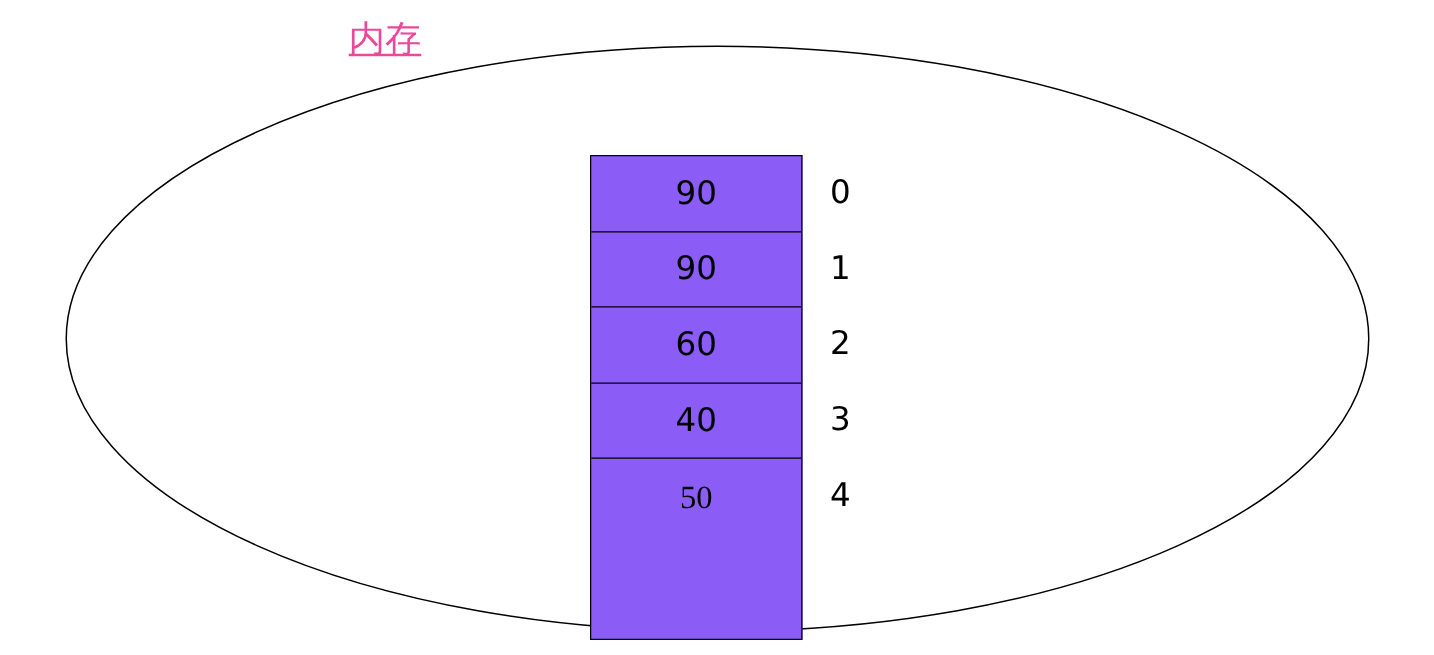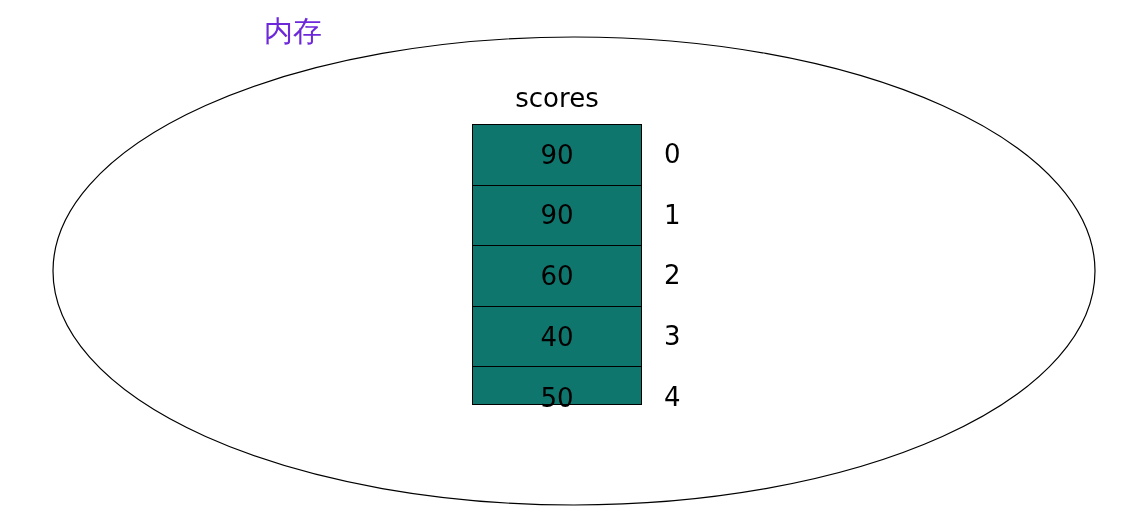--- a/index.html
+++ b/index.html
@@ -28,64 +28,66 @@
     position: absolute;
     left: 0;
     top: 0;
     width: 1147px;
     height: 524px;
     pointer-events: none;
   }
 
   .memory-label {
     position: absolute;
-    left: 264px;
+    left: 279px;
     top: 14px;
     font-size: 29px;
     line-height: 34px;
     white-space: nowrap;
-    color: #6d28d9;
+    color: #ec4899;
+    text-decoration: underline;
   }
 
   .array-name {
     position: absolute;
     left: 472px;
     top: 83px;
     width: 170px;
     text-align: center;
     font-size: 26px;
     line-height: 30px;
     white-space: nowrap;
     color: #000000;
   }
 
   .array-table {
     position: absolute;
     left: 472px;
     top: 124px;
     width: 170px;
-    height: 281px;
+    height: 388px;
     border: 1px solid #000000;
     box-sizing: border-box;
-    background: #0f766e;
+    background: #8b5cf6;
   }
 
   .array-cell {
     position: relative;
     height: 60.6px;
     box-sizing: border-box;
     border-bottom: 1px solid #000000;
     display: flex;
     align-items: center;
     justify-content: center;
     font-size: 26px;
     color: #000000;
   }
   .array-cell:last-child {
     border-bottom: none;
+    font-family: Liberation Serif, serif;
   }
 
   .index-column {
     position: absolute;
     left: 642px;
     top: 124px;
     width: 80px;
     height: 303px;
   }
 
@@ -104,21 +106,20 @@
 <body>
 
 <div id="canvas">
 
   <svg class="memory-ellipse-svg" viewBox="0 0 1147 524">
     <ellipse cx="574" cy="271" rx="521" ry="234" fill="none" stroke="#000000" stroke-width="1.2"></ellipse>
   </svg>
 
   <div class="memory-label">内存</div>
 
-  <div class="array-name">scores</div>
 
   <div class="array-table">
     <div class="array-cell">90</div>
     <div class="array-cell">90</div>
     <div class="array-cell">60</div>
     <div class="array-cell">40</div>
     <div class="array-cell">50</div>
   </div>
 
   <div class="index-column">

